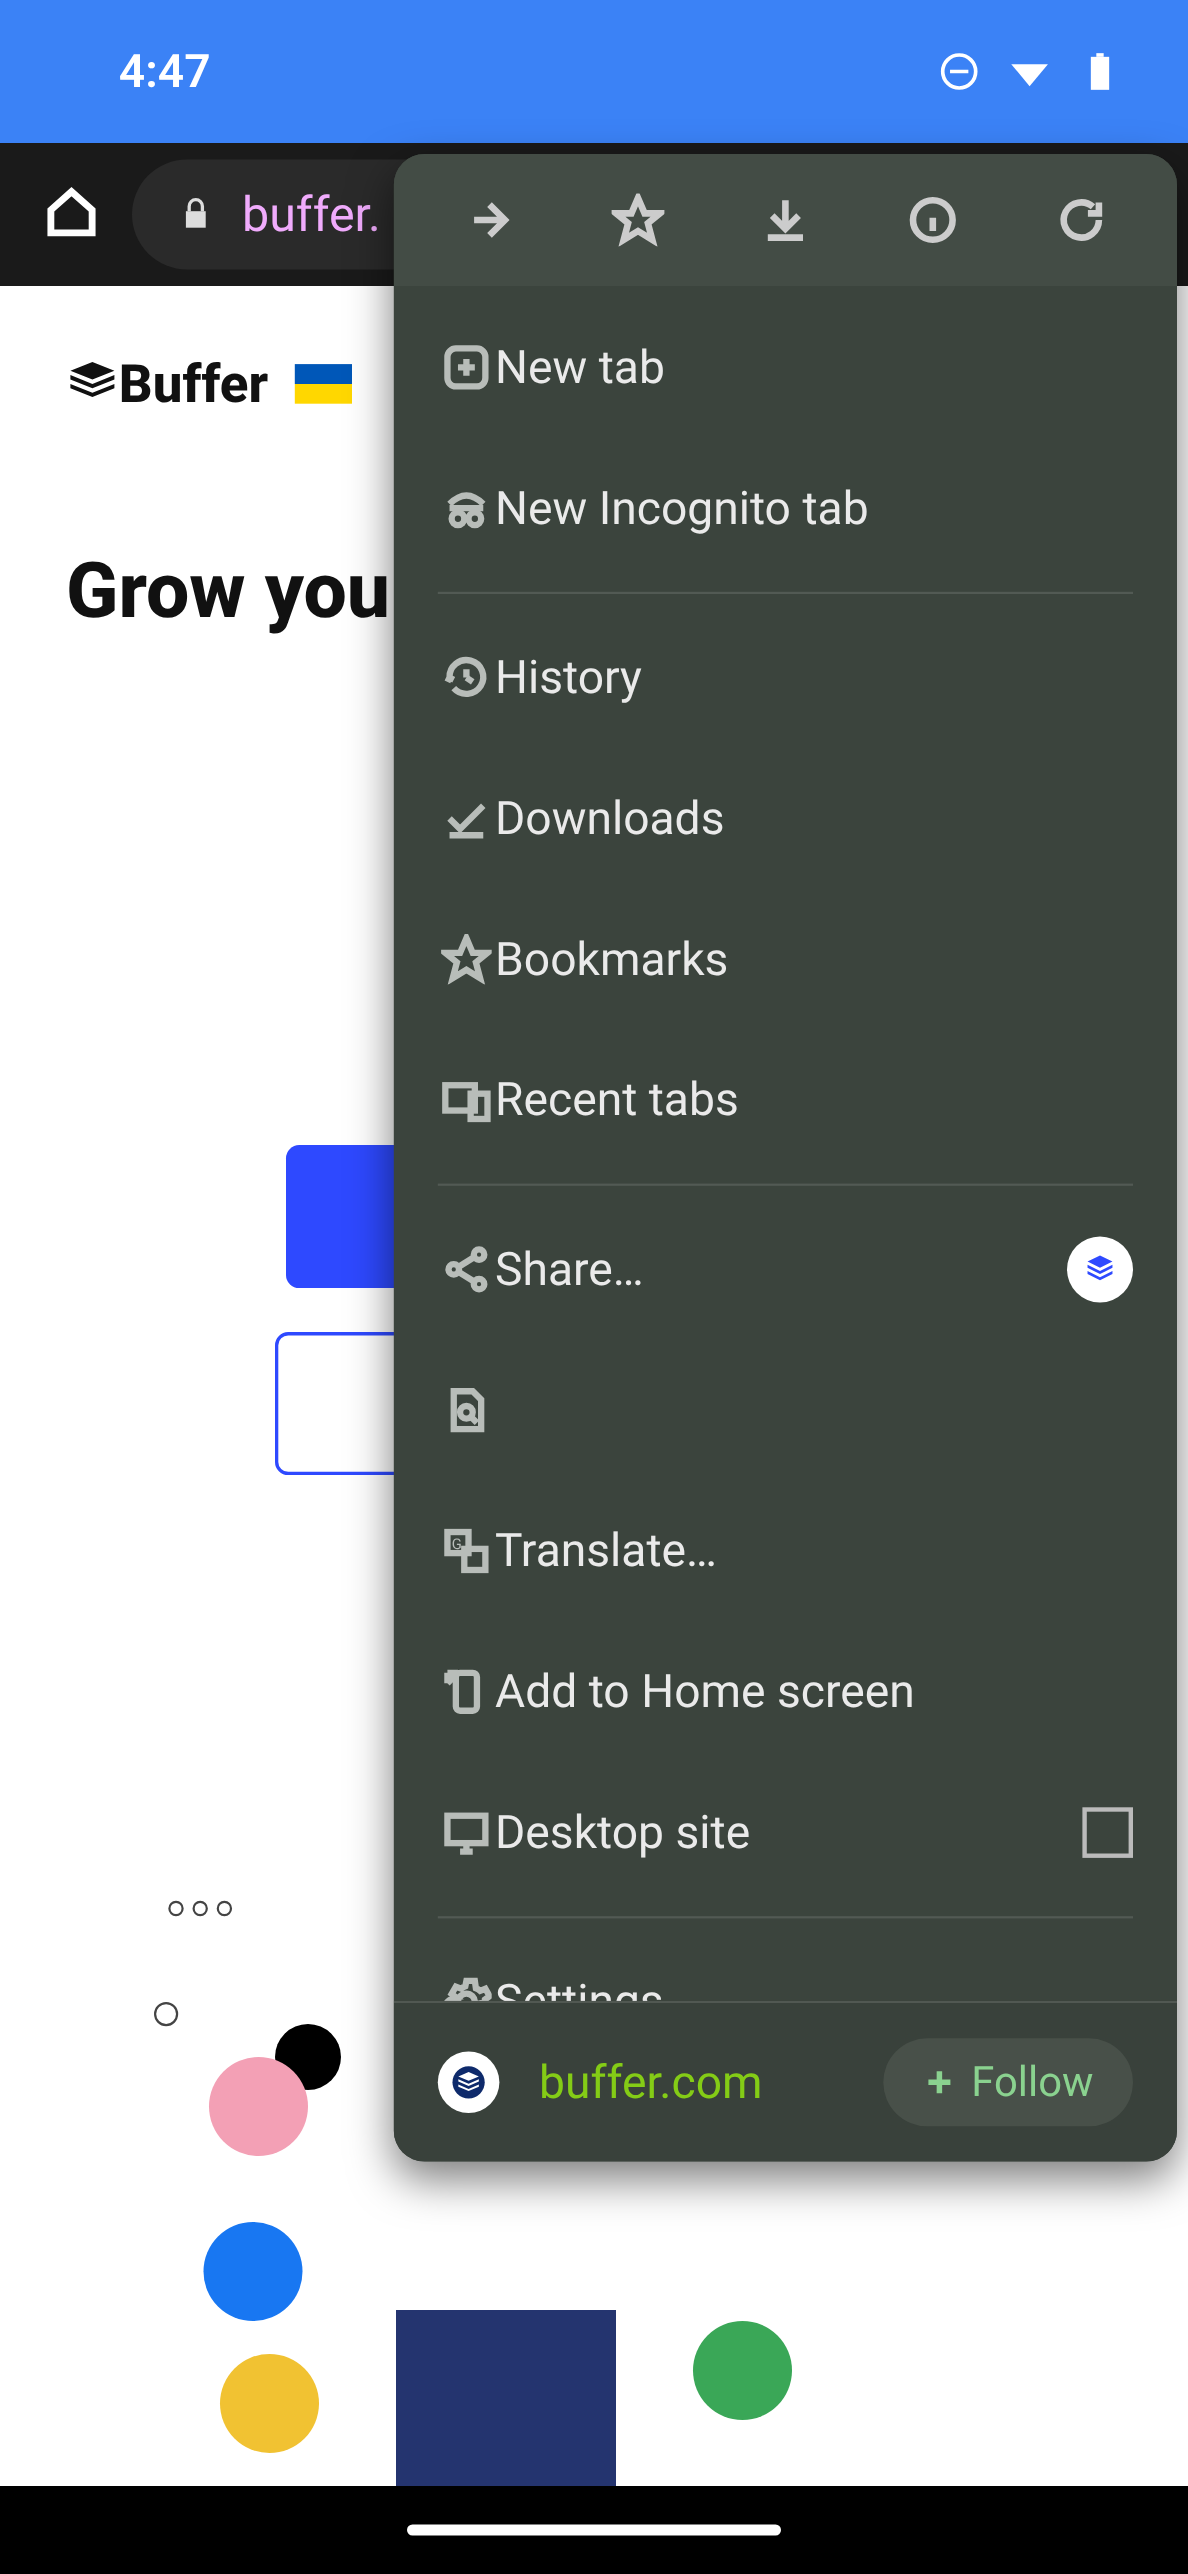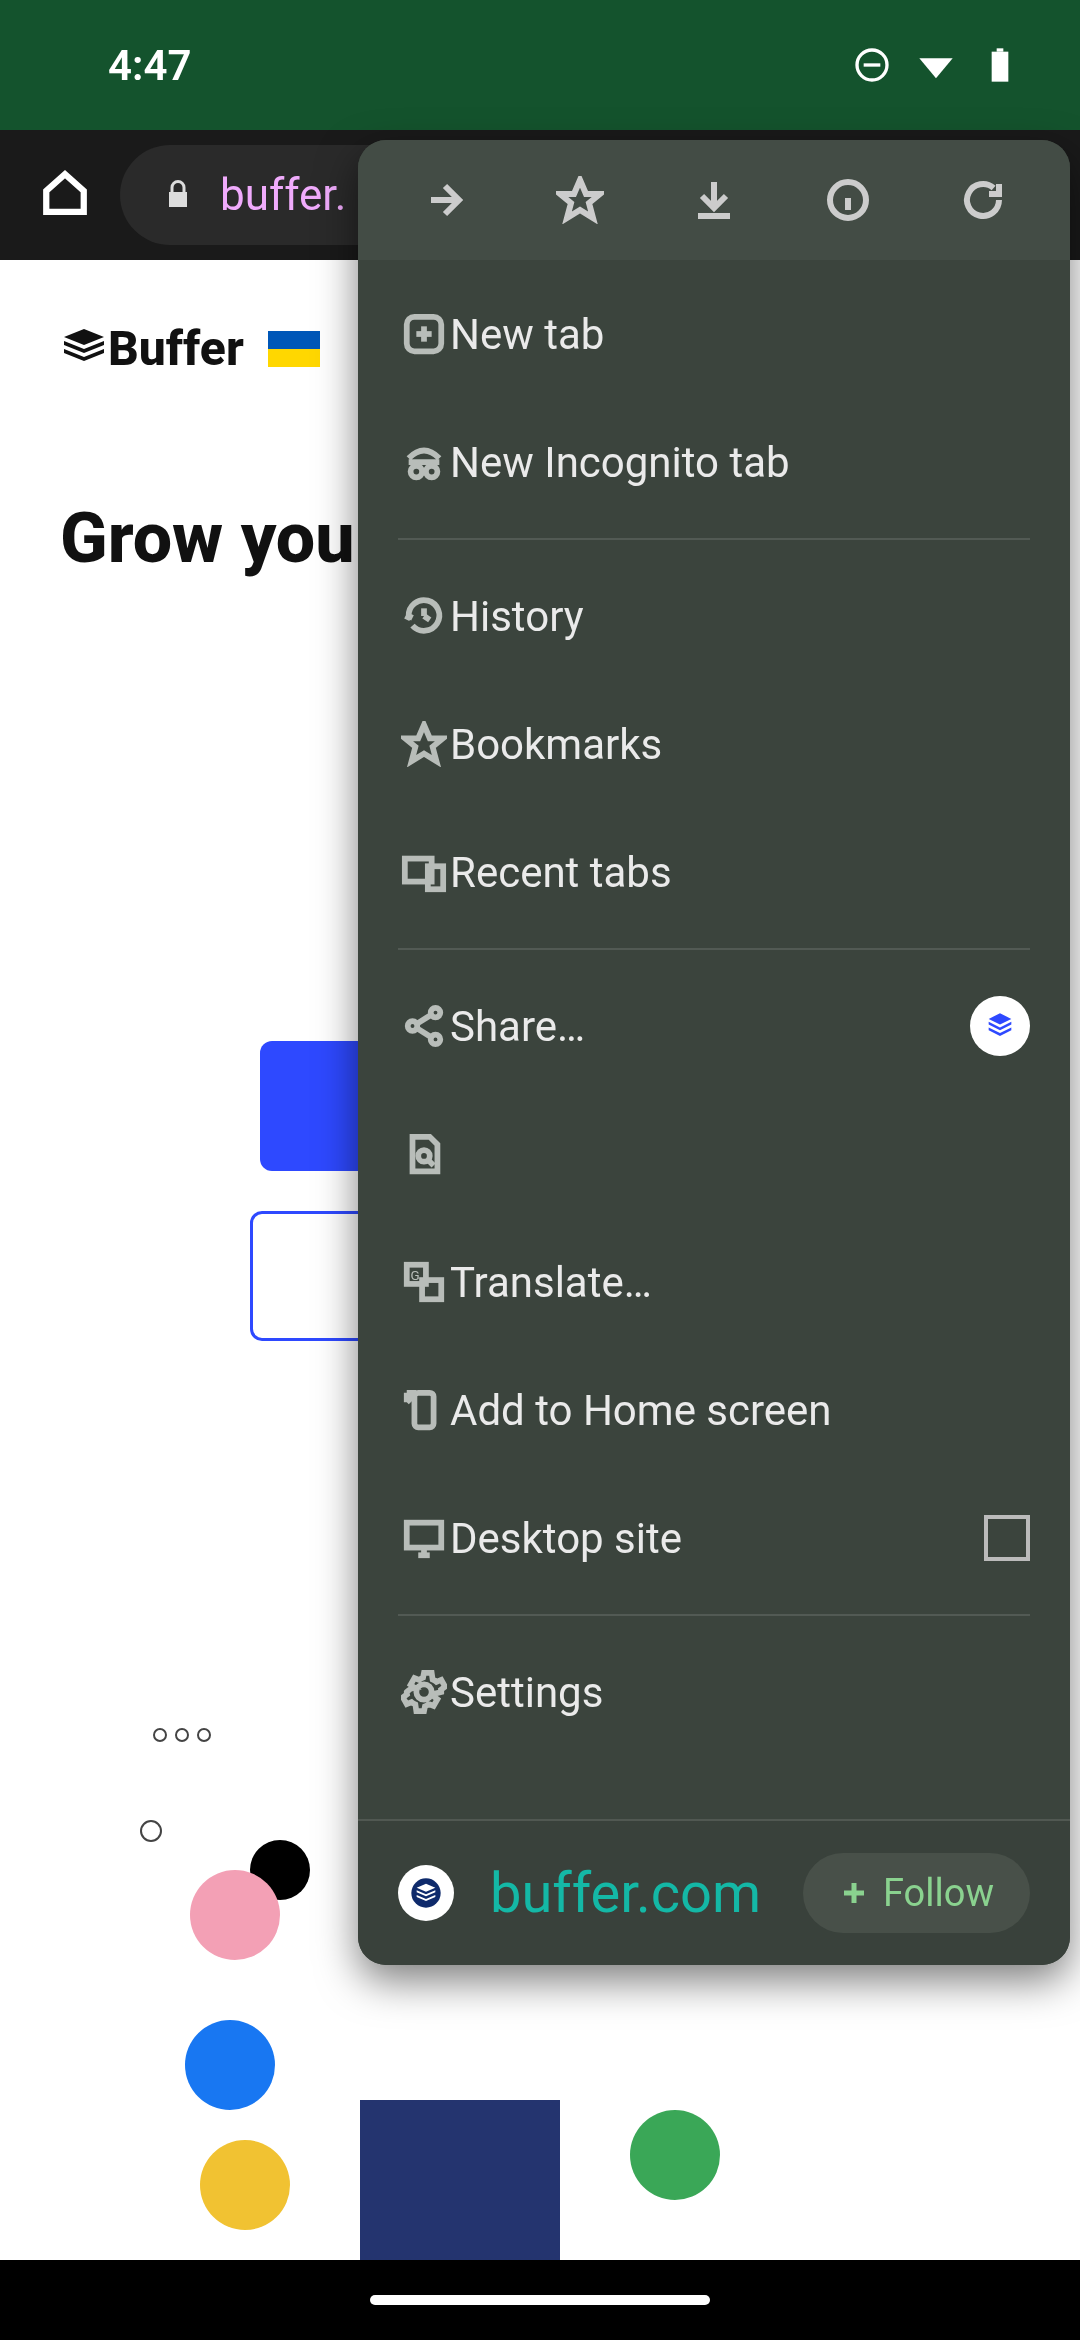--- a/index.html
+++ b/index.html
@@ -10,21 +10,21 @@
     background: #1a1a1a;
     overflow: hidden;
     position: relative;
   }
 
   
   .status-bar {
     position: absolute;
     top: 0; left: 0; right: 0;
     height: 130px;
-    background: #14532d;
+    background: #3b82f6;
     display: flex;
     align-items: center;
     justify-content: space-between;
     padding: 0 60px;
     color: #fff;
   }
   .status-time { font-size: 42px; font-weight: 600; margin-left: 48px; }
   .status-icons { display: flex; gap: 24px; align-items: center; }
   .status-icons svg { width: 40px; height: 40px; fill: #fff; }
 
@@ -164,21 +164,21 @@
     align-items: center;
     padding: 0 40px;
     gap: 36px;
   }
   .foot-icon {
     width: 56px; height: 56px; border-radius: 50%;
     background: #fff;
     display: flex; align-items: center; justify-content: center;
   }
   .foot-icon svg { width: 32px; height: 32px; fill: #0e2a6b; }
-  .foot-domain { font-size: 56px; color: #14b8a6; flex: 1; }
+  .foot-domain { font-size: 42px; color: #84cc16; flex: 1; }
   .follow-pill {
     background: #485049;
     border-radius: 60px;
     padding: 18px 36px;
     display: flex; align-items: center; gap: 14px;
     color: #8ad28f;
     font-size: 38px;
   }
   .follow-pill svg { width: 30px; height: 30px; fill: none; stroke: #8ad28f; stroke-width: 4; }
 
@@ -329,20 +329,28 @@
       <div class="mi-icon">
         <svg viewBox="0 0 24 24">
             <path d="M4 12 A8 8 0 1 1 6 17 M3 14 L4 12 L6 13"></path>
             <line x1="12" y1="8" x2="12" y2="12"></line>
             <line x1="12" y1="12" x2="15" y2="14"></line>
           </svg>
       </div>
       <div class="mi-label">History</div>
     </div>
 
+    <div class="menu-item">
+      <div class="mi-icon">
+        <svg viewBox="0 0 24 24">
+            <path d="M4 12 L9 17 L20 6 M4 20 H20"></path>
+          </svg>
+      </div>
+      <div class="mi-label">Downloads</div>
+    </div>
 
     <div class="menu-item">
       <div class="mi-icon">
         <svg viewBox="0 0 24 24" fill="#b8bdb9" stroke="none">
             <path d="M12 2 L15 9 L22 9 L16.5 13.5 L18.5 21 L12 17 L5.5 21 L7.5 13.5 L2 9 L9 9 Z"></path>
           </svg>
       </div>
       <div class="mi-label">Bookmarks</div>
     </div>
 

